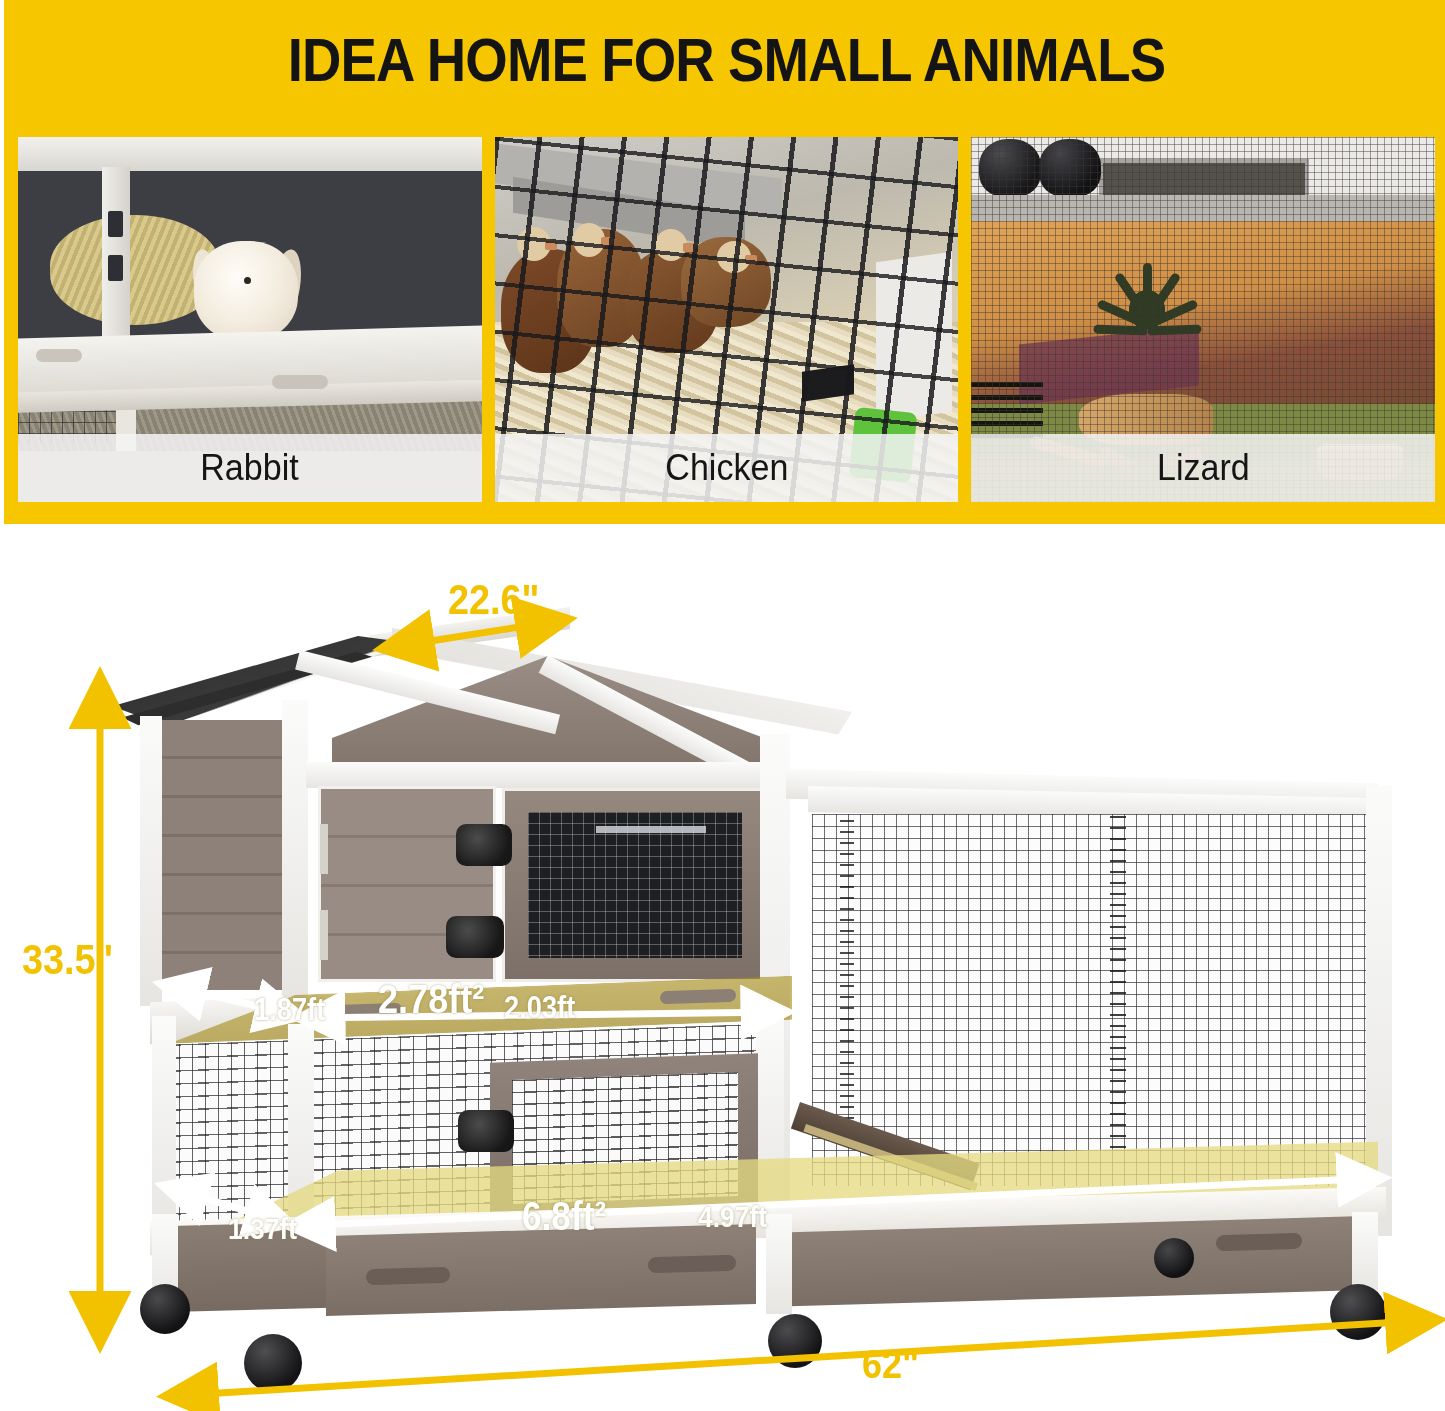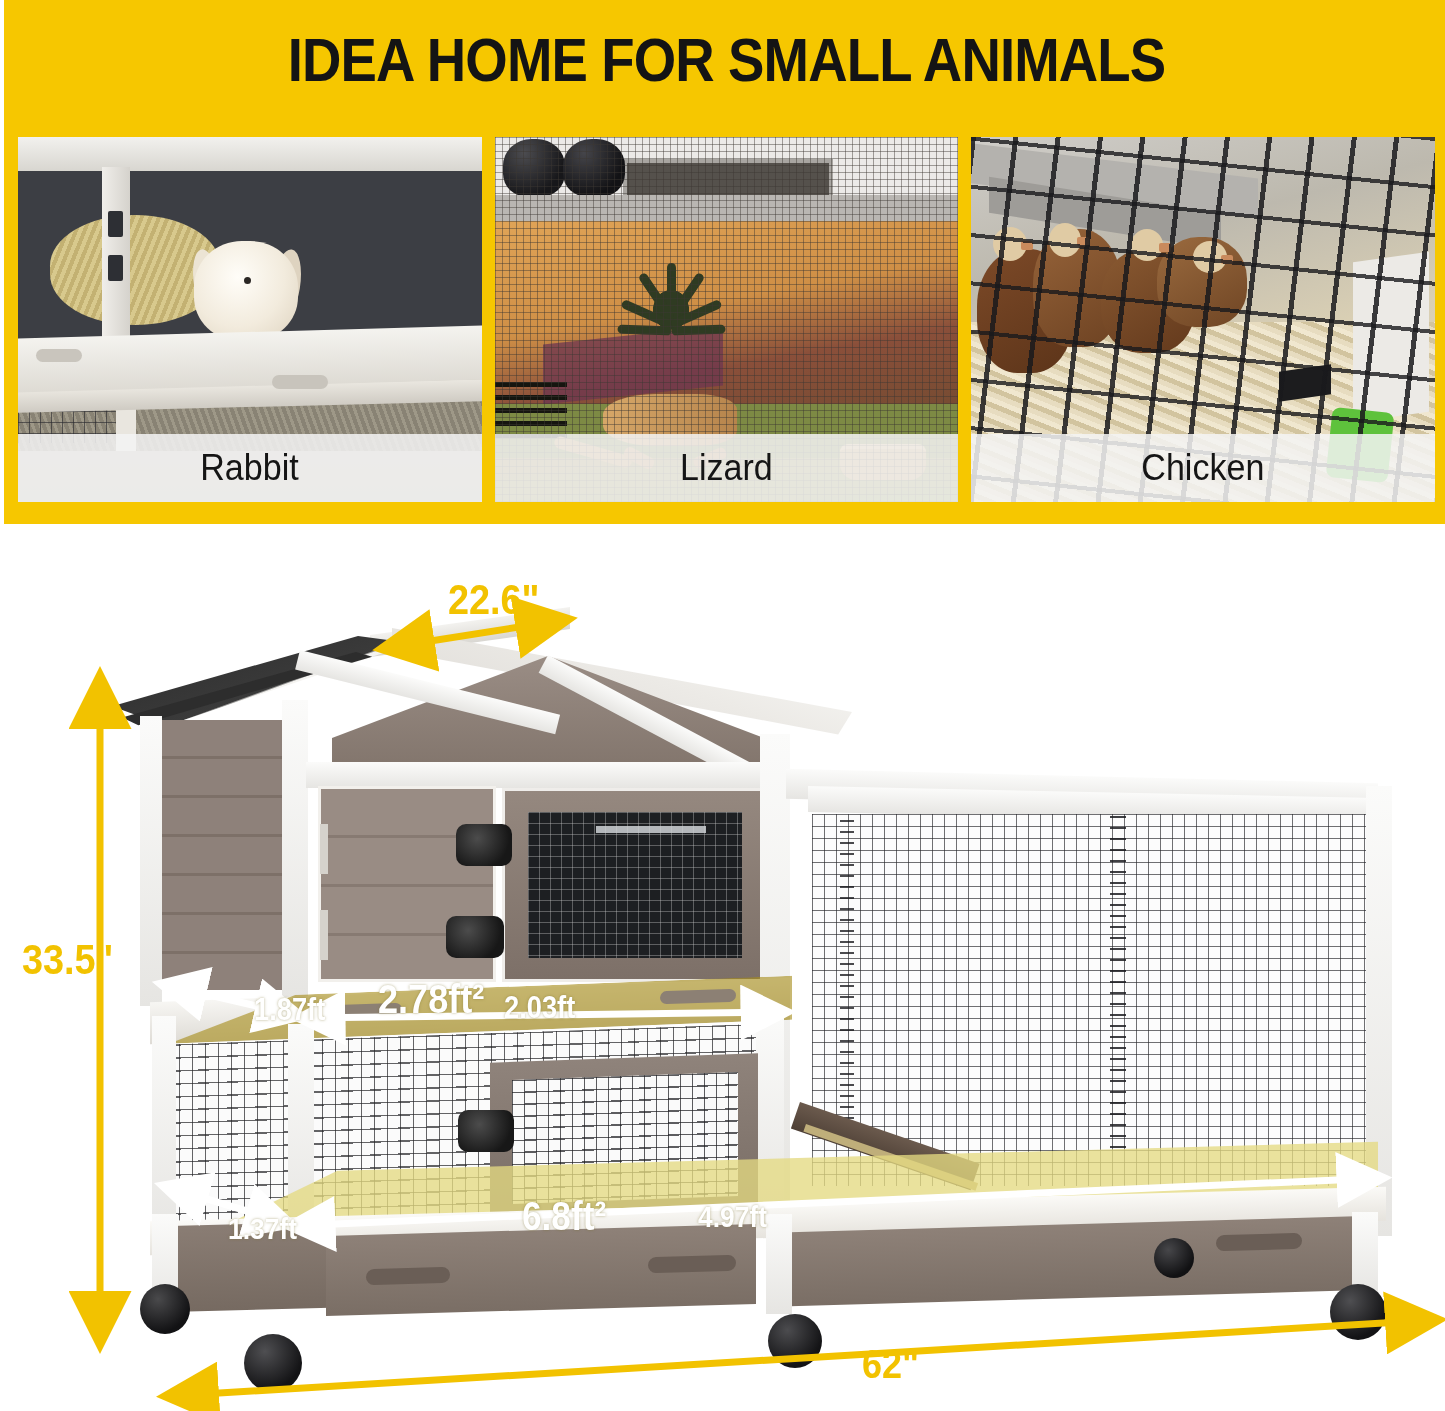--- a/index.html
+++ b/index.html
@@ -217,20 +217,46 @@
         <div class="rb-leg"></div>
         <div class="rb-rail2"></div>
         <div class="rb-rail1"></div>
         <div class="rb-slot1"></div>
         <div class="rb-slot2"></div>
         <div class="photo-label-bar">
           <span class="photo-label">Rabbit</span>
         </div>
       </div>
 
+
+      <div class="photo-card p-chick">
+        <div class="ck-shelf"></div>
+        <div class="ck-shelf2"></div>
+        <div class="ck-floor"></div>
+        <div class="ck-white"></div>
+        <div class="ck-blk"></div>
+        <div class="ck-green"></div>
+        <div class="bird ck1"></div>
+        <div class="bird ck2"></div>
+        <div class="bird ck3"></div>
+        <div class="bird ck4"></div>
+        <div class="head h1"></div>
+        <div class="head h2"></div>
+        <div class="head h3"></div>
+        <div class="head h4"></div>
+        <div class="beak b1"></div>
+        <div class="beak b2"></div>
+        <div class="beak b3"></div>
+        <div class="beak b4"></div>
+        <div class="bars-h"></div>
+        <div class="bars-v"></div>
+        <div class="photo-label-bar">
+          <span class="photo-label">Chicken</span>
+        </div>
+      </div>
 
       <div class="photo-card p-liz">
         <div class="lz-topwhite"></div>
         <div class="lz-tankIn"></div>
         <div class="lz-lamp1"></div>
         <div class="lz-lamp2"></div>
         <div class="lz-tankTop"></div>
         <div class="lz-back"></div>
         <div class="lz-purple"></div>
         <div class="lz-plant">
@@ -248,46 +274,20 @@
         <div class="lz-body"></div>
         <div class="lz-leg1"></div>
         <div class="lz-leg2"></div>
         <div class="lz-bowl"></div>
         <div class="mesh-fine"></div>
         <div class="photo-label-bar">
           <span class="photo-label">Lizard</span>
         </div>
       </div>
 
-      <div class="photo-card p-chick">
-        <div class="ck-shelf"></div>
-        <div class="ck-shelf2"></div>
-        <div class="ck-floor"></div>
-        <div class="ck-white"></div>
-        <div class="ck-blk"></div>
-        <div class="ck-green"></div>
-        <div class="bird ck1"></div>
-        <div class="bird ck2"></div>
-        <div class="bird ck3"></div>
-        <div class="bird ck4"></div>
-        <div class="head h1"></div>
-        <div class="head h2"></div>
-        <div class="head h3"></div>
-        <div class="head h4"></div>
-        <div class="beak b1"></div>
-        <div class="beak b2"></div>
-        <div class="beak b3"></div>
-        <div class="beak b4"></div>
-        <div class="bars-h"></div>
-        <div class="bars-v"></div>
-        <div class="photo-label-bar">
-          <span class="photo-label">Chicken</span>
-        </div>
-      </div>
-
     </div>
   </div>
 
   <div class="diagram">
 
     <div class="hutch" style="left:370px; top:97px; width:200px; height:22px; background:linear-gradient(180deg,#f3f2ef,#d9d7d2); transform:skewY(-8deg);"></div>
     <div class="hutch" style="left:112px; top:112px; width:300px; height:90px;
                 background:linear-gradient(160deg,#2b2b2b 0%, #3a3a3a 55%, #f5f4f1 56%, #e4e2de 100%);
                 clip-path: polygon(0% 78%, 82% 0%, 100% 8%, 18% 100%);"></div>
     <div class="hutch" style="left:392px; top:104px; width:460px; height:140px;

